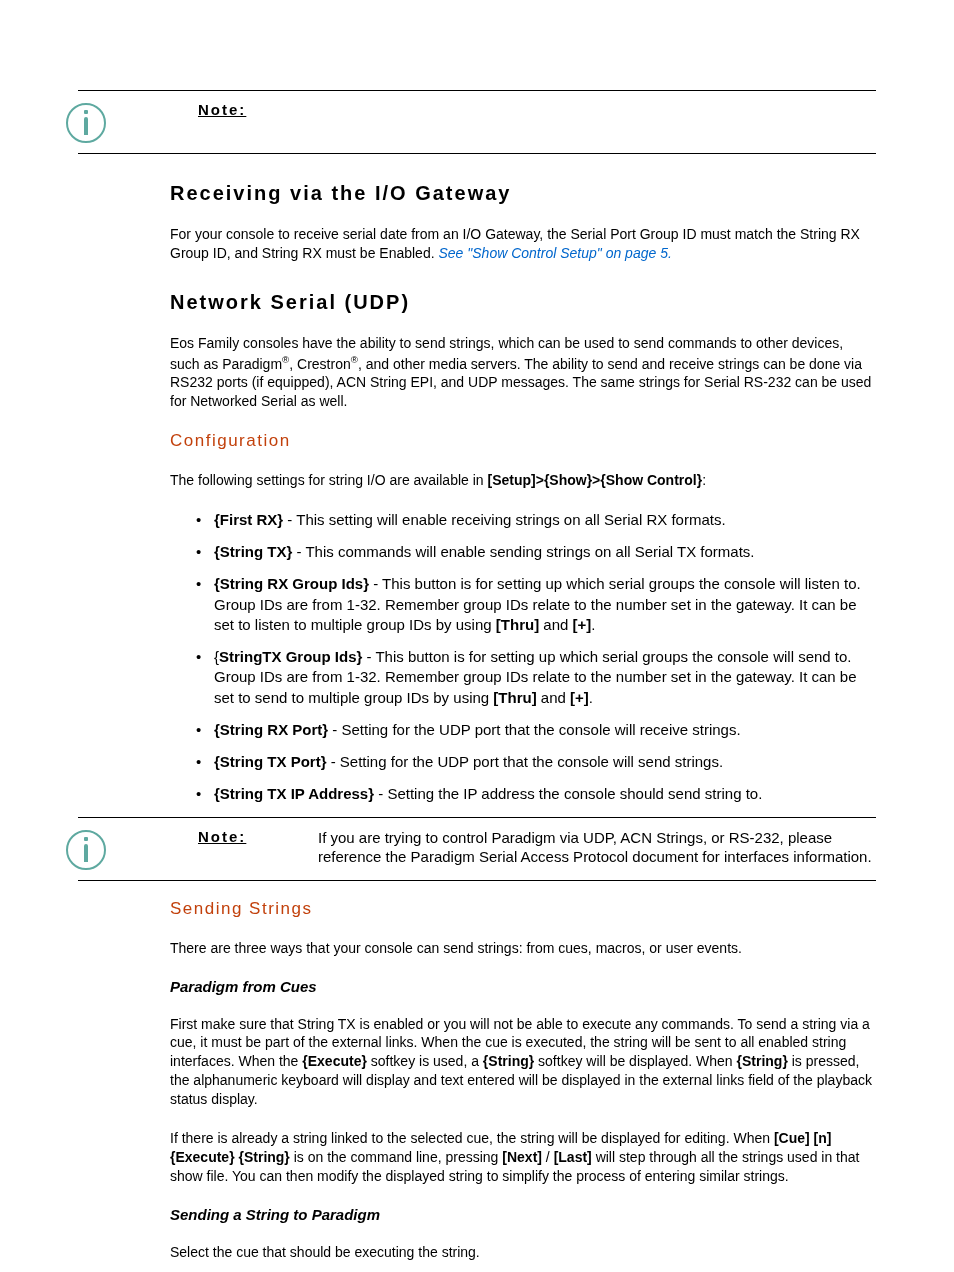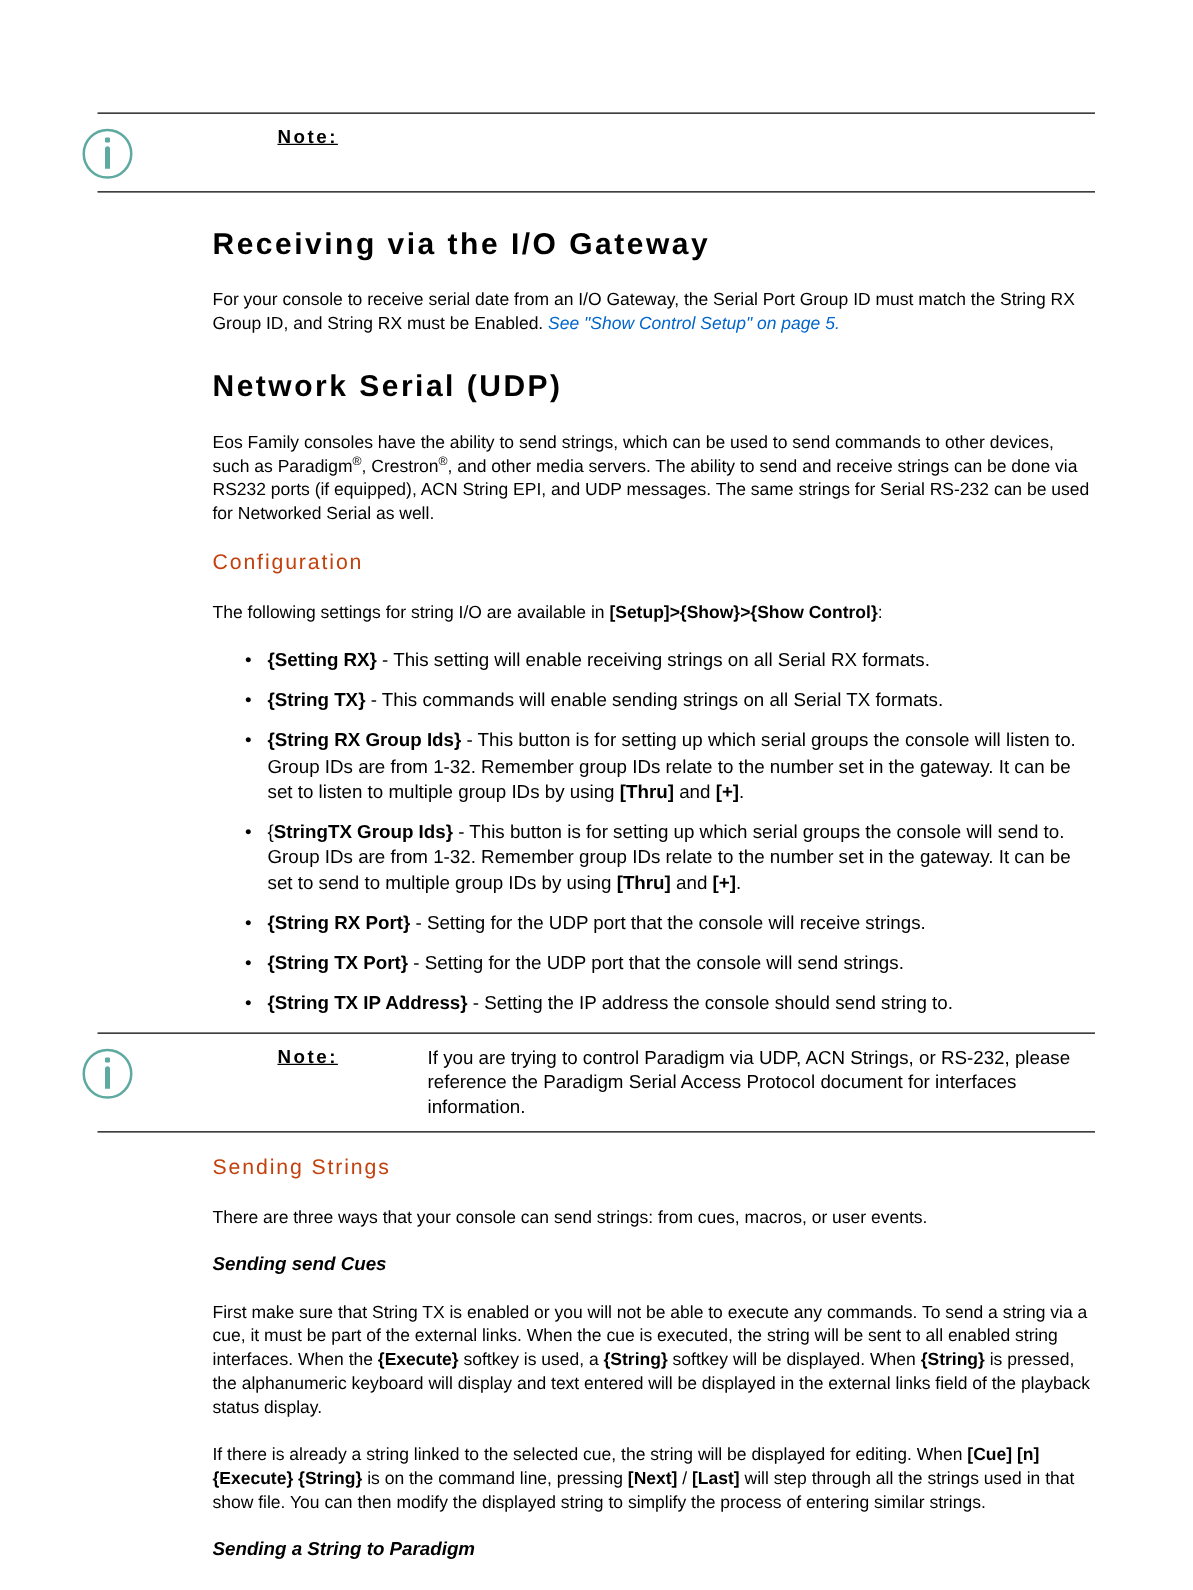--- a/index.html
+++ b/index.html
@@ -20,21 +20,20 @@
   }
   .note-block {
     position: relative;
     border-top: 1px solid #000;
     border-bottom: 1px solid #000;
     margin-left: -92px;
     padding: 10px 0 10px 0;
     display: flex;
     flex-direction: row;
     align-items: flex-start;
-    gap: 24px;
   }
   .note-icon-wrap {
     width: 44px;
     display: flex;
     justify-content: center;
     align-items: flex-start;
     flex-shrink: 0;
   }
   .note-icon {
     width: 36px;
@@ -80,21 +79,21 @@
     text-decoration: underline;
     font-size: 15px;
     width: 120px;
     flex-shrink: 0;
   }
   .note-text {
     font-size: 15px;
     line-height: 1.3;
   }
   h2.section-h {
-    font-size: 24px;
+    font-size: 20px;
     letter-spacing: 2px;
     font-weight: bold;
     margin: 28px 0 10px 0;
     font-family: Arial, Helvetica, sans-serif;
   }
   p.body {
     font-size: 14px;
     line-height: 1.35;
     margin: 20px 0;
   }
@@ -187,21 +186,21 @@
     <p class="body">
       <span>Eos Family consoles have the ability to send strings, which can be used to send commands to other devices, such as Paradigm</span><sup>®</sup><span>, Crestron</span><sup>®</sup><span>, and other media servers. The ability to send and receive strings can be done via RS232 ports (if equipped), ACN String EPI, and UDP messages. The same strings for Serial RS-232 can be used for Networked Serial as well.</span>
     </p>
 
     <h3 class="sub-h">Configuration</h3>
     <p class="body">
       <span>The following settings for string I/O are available in </span><span class="bold">[Setup]&gt;{Show}&gt;{Show Control}</span><span>:</span>
     </p>
 
     <ul class="bullets">
-      <li><span class="bold">{Setting RX}</span><span> - This setting will enable receiving strings on all Serial RX formats.</span></li>
+      <li><span class="bold">{First RX}</span><span> - This setting will enable receiving strings on all Serial RX formats.</span></li>
       <li><span class="bold">{String TX}</span><span> - This commands will enable sending strings on all Serial TX formats.</span></li>
       <li><span class="bold">{String RX Group Ids}</span><span> - This button is for setting up which serial groups the console will listen to. Group IDs are from 1-32. Remember group IDs relate to the number set in the gateway. It can be set to listen to multiple group IDs by using </span><span class="bold">[Thru]</span><span> and </span><span class="bold">[+]</span><span>.</span></li>
       <li><span>{</span><span class="bold">StringTX Group Ids}</span><span> - This button is for setting up which serial groups the console will send to. Group IDs are from 1-32. Remember group IDs relate to the number set in the gateway. It can be set to send to multiple group IDs by using </span><span class="bold">[Thru]</span><span> and </span><span class="bold">[+]</span><span>.</span></li>
       <li><span class="bold">{String RX Port}</span><span> - Setting for the UDP port that the console will receive strings.</span></li>
       <li><span class="bold">{String TX Port}</span><span> - Setting for the UDP port that the console will send strings.</span></li>
       <li><span class="bold">{String TX IP Address}</span><span> - Setting the IP address the console should send string to.</span></li>
     </ul>
 
     <div class="note-block">
       <div class="note-icon-wrap">
@@ -209,21 +208,21 @@
       </div>
       <div class="note-inner">
         <div class="note-label">Note:</div>
         <div class="note-text">If you are trying to control Paradigm via UDP, ACN Strings, or RS-232, please reference the Paradigm Serial Access Protocol document for interfaces information.</div>
       </div>
     </div>
 
     <h3 class="sub-h">Sending Strings</h3>
     <p class="body">There are three ways that your console can send strings: from cues, macros, or user events.</p>
 
-    <h4 class="sub-sub">Sending send Cues</h4>
+    <h4 class="sub-sub">Paradigm from Cues</h4>
     <p class="body">
       <span>First make sure that String TX is enabled or you will not be able to execute any commands. To send a string via a cue, it must be part of the external links. When the cue is executed, the string will be sent to all enabled string interfaces. When the </span><span class="bold">{Execute}</span><span> softkey is used, a </span><span class="bold">{String}</span><span> softkey will be displayed. When </span><span class="bold">{String}</span><span> is pressed, the alphanumeric keyboard will display and text entered will be displayed in the external links field of the playback status display.</span>
     </p>
     <p class="body">
       <span>If there is already a string linked to the selected cue, the string will be displayed for editing. When </span><span class="bold">[Cue] [n] {Execute} {String}</span><span> is on the command line, pressing </span><span class="bold">[Next]</span><span> / </span><span class="bold">[Last]</span><span> will step through all the strings used in that show file. You can then modify the displayed string to simplify the process of entering similar strings.</span>
     </p>
 
     <h4 class="sub-sub">Sending a String to Paradigm</h4>
     <p class="body indent1">Select the cue that should be executing the string.</p>
     <ul class="nested">

